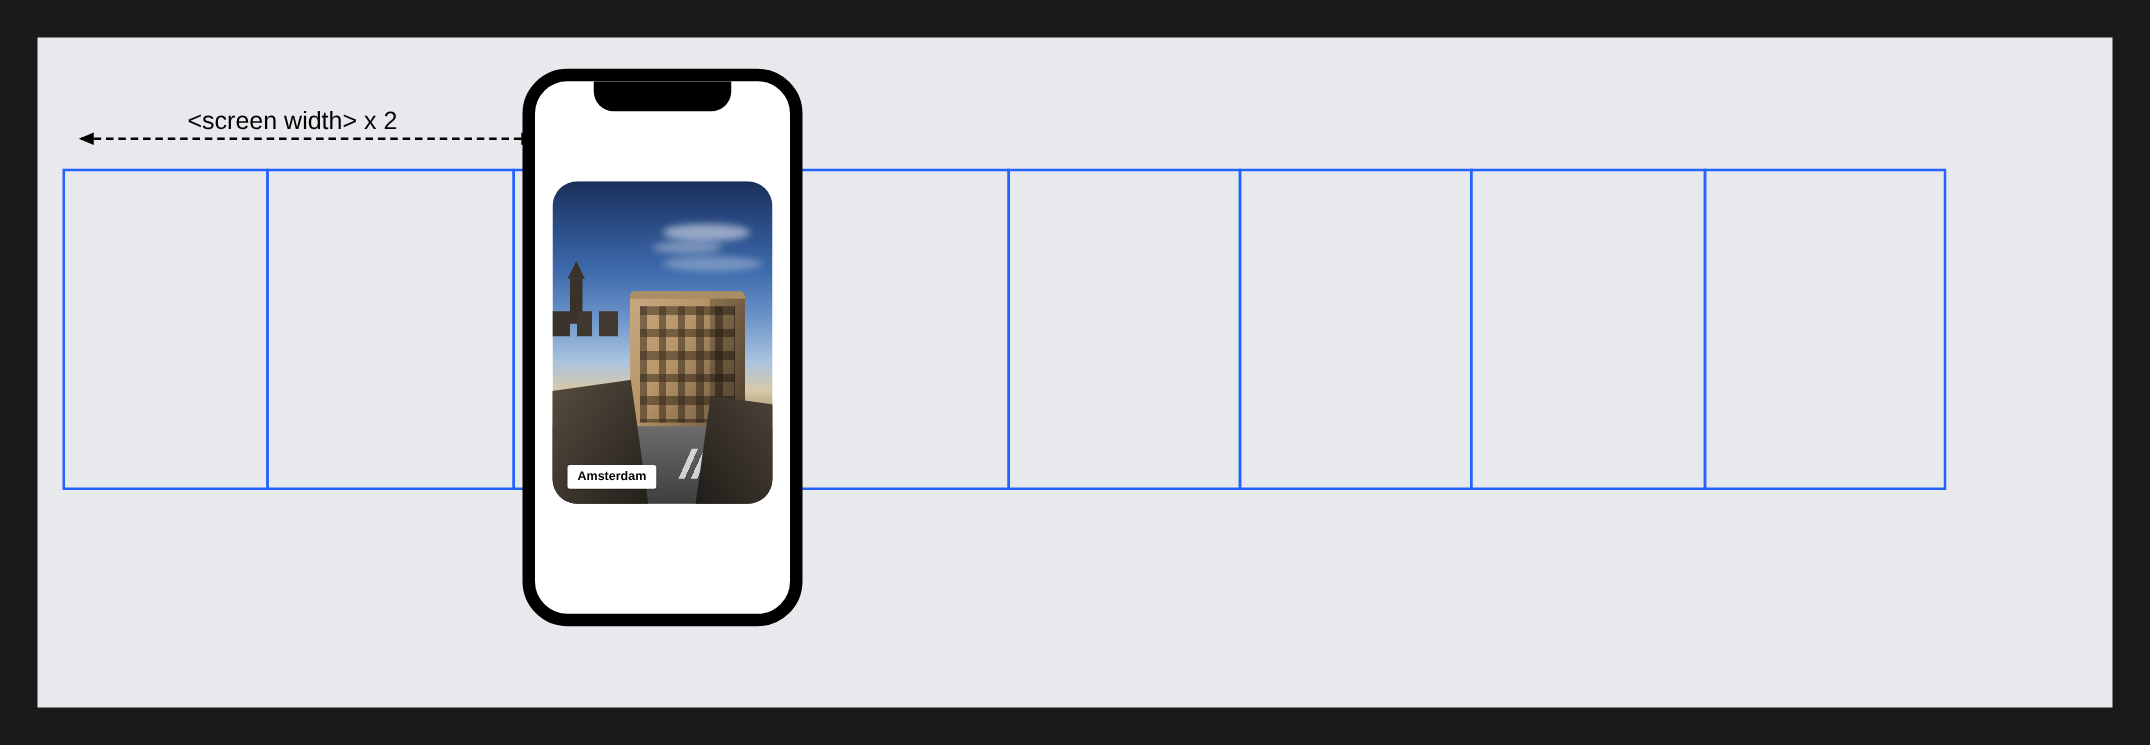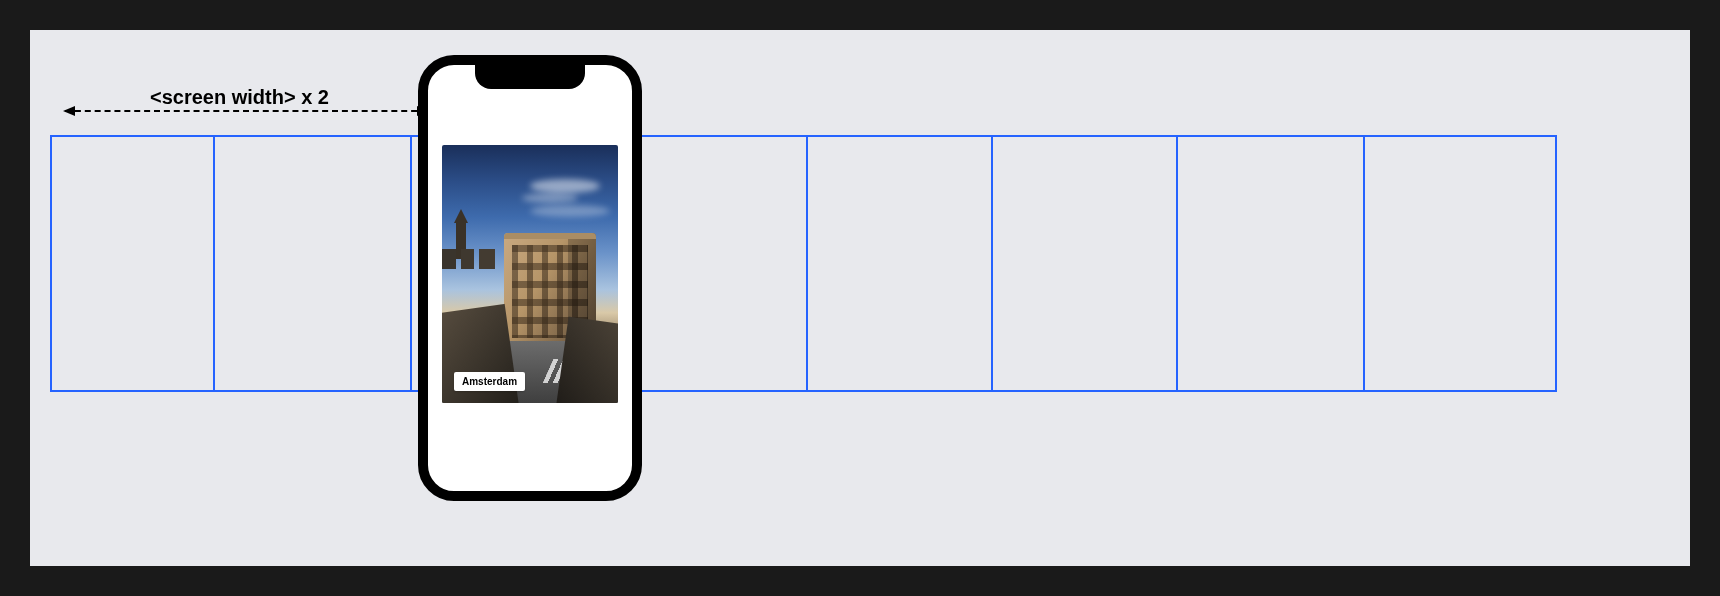--- a/index.html
+++ b/index.html
@@ -17,21 +17,21 @@
       left: 30px;
       right: 30px;
       bottom: 30px;
       background: #e8e9ed;
     }
     .dimension-label {
       position: absolute;
       top: 56px;
       left: 120px;
       font-size: 20px;
-      font-weight: 700;
+      font-weight: 400;
       color: #000;
       z-index: 20;
     }
     .dimension-line {
       position: absolute;
       top: 80px;
       left: 35px;
       width: 362px;
       height: 0;
       border-top: 2px dashed #000;
@@ -89,21 +89,21 @@
       background: #000;
       border-radius: 0 0 16px 16px;
       z-index: 5;
     }
     .card {
       position: absolute;
       top: 80px;
       left: 14px;
       right: 14px;
       bottom: 88px;
-      border-radius: 2px;
+      border-radius: 20px;
       overflow: hidden;
       padding-left: 48px;
     }
     .sky {
       position: absolute;
       top: 0; left: 0; right: 0; bottom: 0;
       background: linear-gradient(to bottom,
         #1a2f5a 0%,
         #2b4d87 14%,
         #3e6bad 28%,

